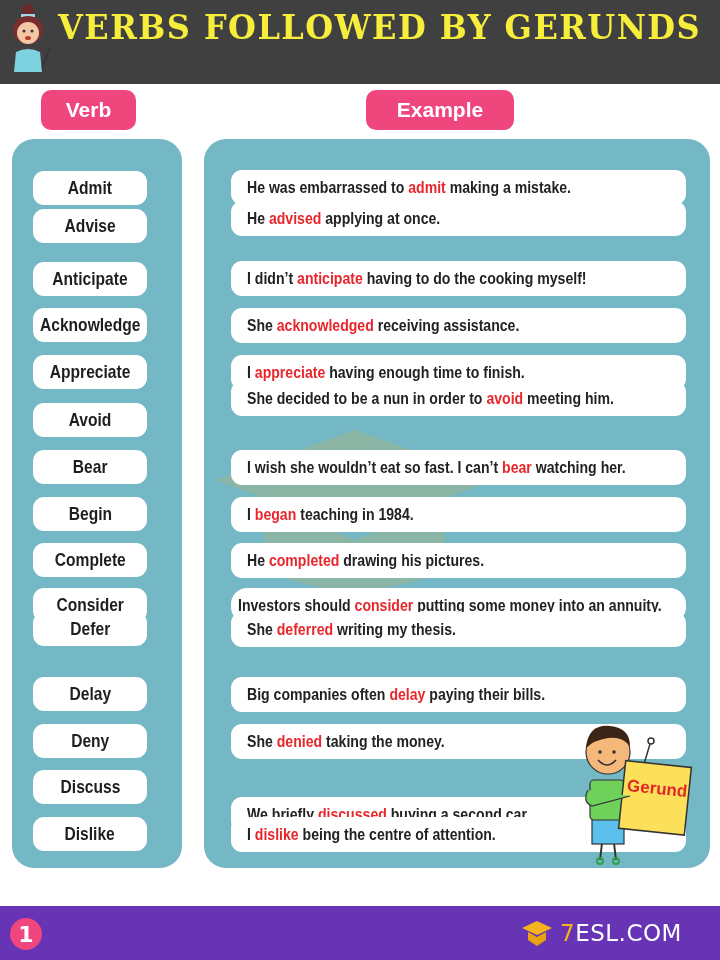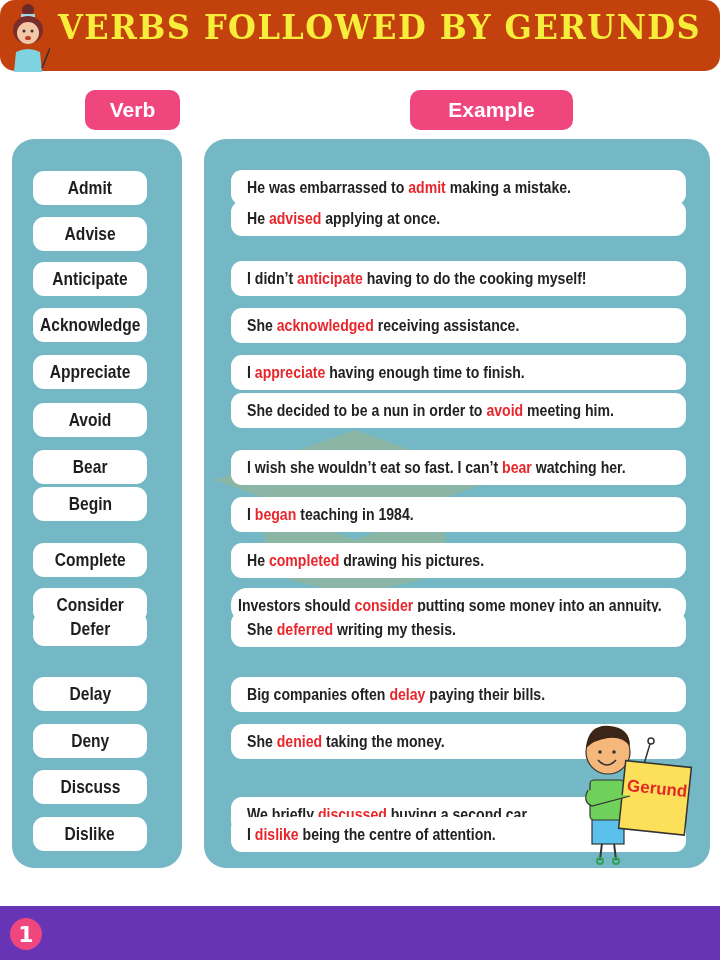--- a/index.html
+++ b/index.html
@@ -1,24 +1,24 @@
 <!DOCTYPE html>
 <html><head>
 <meta charset="utf-8">
 <style>
   * { box-sizing: border-box; margin: 0; padding: 0; }
   body { width: 720px; height: 960px; background: #ffffff; font-family: "Liberation Sans", sans-serif; position: relative; overflow: hidden; }
 
-  .header { position: absolute; left: 0; top: 0; width: 720px; height: 71px; background: #c2410c; border-radius: 15px; }
+  .header { position: absolute; left: 0; top: 0; width: 720px; height: 84px; background: #404040; }
   .header-title { position: absolute; left: 58px; top: 8px; font-family: "DejaVu Serif", serif; font-weight: bold; font-size: 33px; color: #f6ee3a; letter-spacing: 1.5px; white-space: nowrap; transform: scaleX(0.97); transform-origin: left; }
   .teacher { position: absolute; left: 6px; top: 2px; width: 44px; height: 70px; }
 
-  .col-label { position: absolute; top: 90px; height: 40px; background: #f0467e; border-radius: 10px; color: #fff; font-weight: bold; font-size: 21px; display: flex; align-items: center; justify-content: center; font-family: "Liberation Sans", sans-serif; transform-origin: center; margin-left: 44px; }
+  .col-label { position: absolute; top: 90px; height: 40px; background: #f0467e; border-radius: 10px; color: #fff; font-weight: bold; font-size: 21px; display: flex; align-items: center; justify-content: center; font-family: "Liberation Sans", sans-serif; transform-origin: center; }
   .col-label.verb { left: 41px; width: 95px; }
-  .col-label.example { left: 366px; width: 163px; }
+  .col-label.example { left: 366px; width: 148px; }
 
   .panel { position: absolute; background: #74b7c5; border-radius: 22px; }
   .panel.verbs { left: 12px; top: 139px; width: 170px; height: 729px; }
   .panel.examples { left: 204px; top: 139px; width: 506px; height: 729px; }
 
   .verb-pill { position: absolute; left: 33px; width: 114px; height: 34px; background: #fff; border-radius: 11px; display: flex; align-items: center; justify-content: center; font-weight: bold; font-size: 19px; color: #1e1e1e; font-family: "Liberation Sans", sans-serif; }
   .verb-pill span { display: inline-block; transform: scaleX(0.82); white-space: nowrap; }
 
   .ex-pill { position: absolute; left: 231px; width: 455px; height: 35px; background: #fff; border-radius: 11px; display: flex; align-items: center; padding-left: 16px; font-weight: bold; font-size: 16px; color: #222; font-family: "Liberation Sans", sans-serif; white-space: nowrap; }
   .ex-pill .inner { display: inline-block; transform: scaleX(0.88); transform-origin: left; }
@@ -60,39 +60,39 @@
 <div class="panel examples"></div>
 
 <svg class="watermark" viewBox="0 0 320 180">
   <path d="M20 60 L160 10 L300 60 L160 110 Z" fill="#f5b41d"></path>
   <path d="M70 85 L70 150 Q160 190 250 150 L250 85 L160 120 Z" fill="#f5b41d"></path>
 </svg>
 
 <div class="verb-pill" style="top:171px">
     <span>Admit</span>
   </div>
-<div class="verb-pill" style="top:217px">
+<div class="verb-pill" style="top:209px">
     <span>Advise</span>
   </div>
 <div class="verb-pill" style="top:262px">
     <span>Anticipate</span>
   </div>
 <div class="verb-pill" style="top:308px">
     <span>Acknowledge</span>
   </div>
 <div class="verb-pill" style="top:355px">
     <span>Appreciate</span>
   </div>
 <div class="verb-pill" style="top:403px">
     <span>Avoid</span>
   </div>
 <div class="verb-pill" style="top:450px">
     <span>Bear</span>
   </div>
-<div class="verb-pill" style="top:487px">
+<div class="verb-pill" style="top:497px">
     <span>Begin</span>
   </div>
 <div class="verb-pill" style="top:543px">
     <span>Complete</span>
   </div>
 <div class="verb-pill" style="top:588px">
     <span>Consider</span>
   </div>
 <div class="verb-pill" style="top:612px">
     <span>Defer</span>
@@ -118,21 +118,21 @@
   </div>
 <div class="ex-pill" style="top:261px">
     <span class="inner"><span>I didn’t </span><span class="hl">anticipate</span><span> having to do the cooking myself!</span></span>
   </div>
 <div class="ex-pill" style="top:308px">
     <span class="inner"><span>She </span><span class="hl">acknowledged</span><span> receiving assistance.</span></span>
   </div>
 <div class="ex-pill" style="top:355px">
     <span class="inner"><span>I </span><span class="hl">appreciate</span><span> having enough time to finish.</span></span>
   </div>
-<div class="ex-pill" style="top:393px">
+<div class="ex-pill" style="top:381px">
     <span class="inner"><span>She decided to be a nun in order to </span><span class="hl">avoid</span><span> meeting him.</span></span>
   </div>
 <div class="ex-pill" style="top:450px">
     <span class="inner"><span>I wish she wouldn’t eat so fast. I can’t </span><span class="hl">bear</span><span> watching her.</span></span>
   </div>
 <div class="ex-pill" style="top:497px">
     <span class="inner"><span>I </span><span class="hl">began</span><span> teaching in 1984.</span></span>
   </div>
 <div class="ex-pill" style="top:543px">
     <span class="inner"><span>He </span><span class="hl">completed</span><span> drawing his pictures.</span></span>
@@ -172,13 +172,20 @@
   <circle cx="73" cy="23" r="3" fill="none" stroke="#333" stroke-width="1.5"></circle>
   <g transform="rotate(6 78 80)">
     <rect x="44" y="46" width="66" height="68" fill="#fde05a" stroke="#333" stroke-width="1.5"></rect>
     <text x="48" y="76" font-family="Liberation Sans, sans-serif" font-weight="bold" font-size="17" fill="#e02a2a">Gerund</text>
   </g>
   <path d="M10 72 Q4 84 14 88 L52 78" fill="#6fd15a" stroke="#333" stroke-width="1.2"></path>
 </svg>
 
 <div class="footer">
   <div class="page-badge">1</div>
+  <div class="brand">
+    <svg width="34" height="30" viewBox="0 0 34 30">
+      <path d="M2 10 L17 3 L32 10 L17 17 Z" fill="#f5b41d"></path>
+      <path d="M8 14 L8 22 L17 28 L26 22 L26 14 L17 19 Z" fill="#e9a20f"></path>
+    </svg>
+    <span class="brand-text"><span class="seven">7</span><span>ESL.COM</span></span>
+  </div>
 </div>
 
 </body></html>

